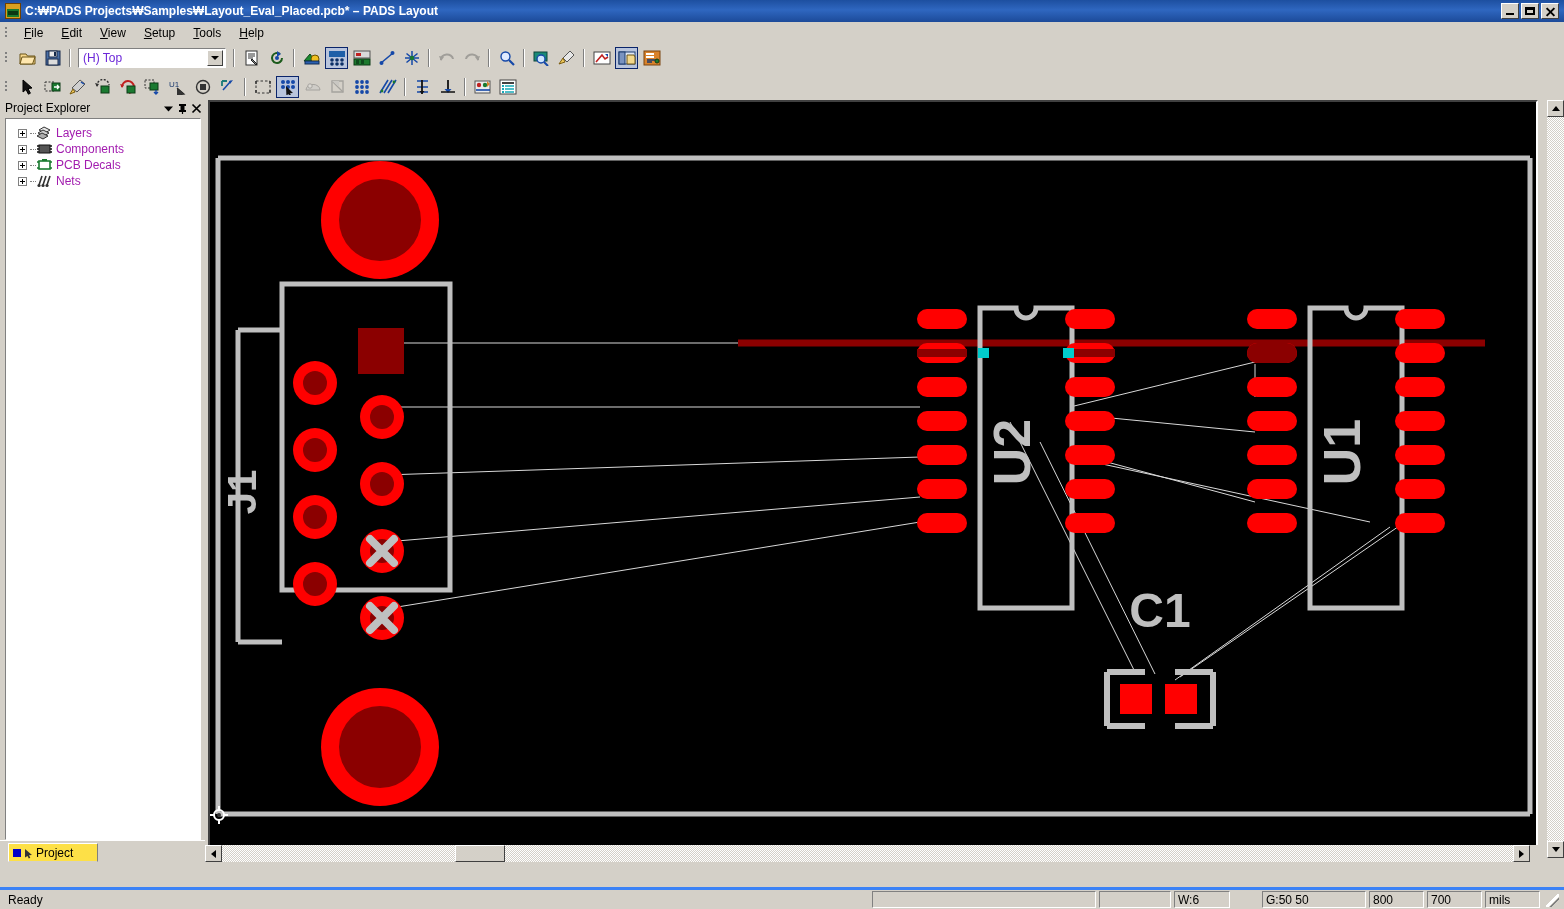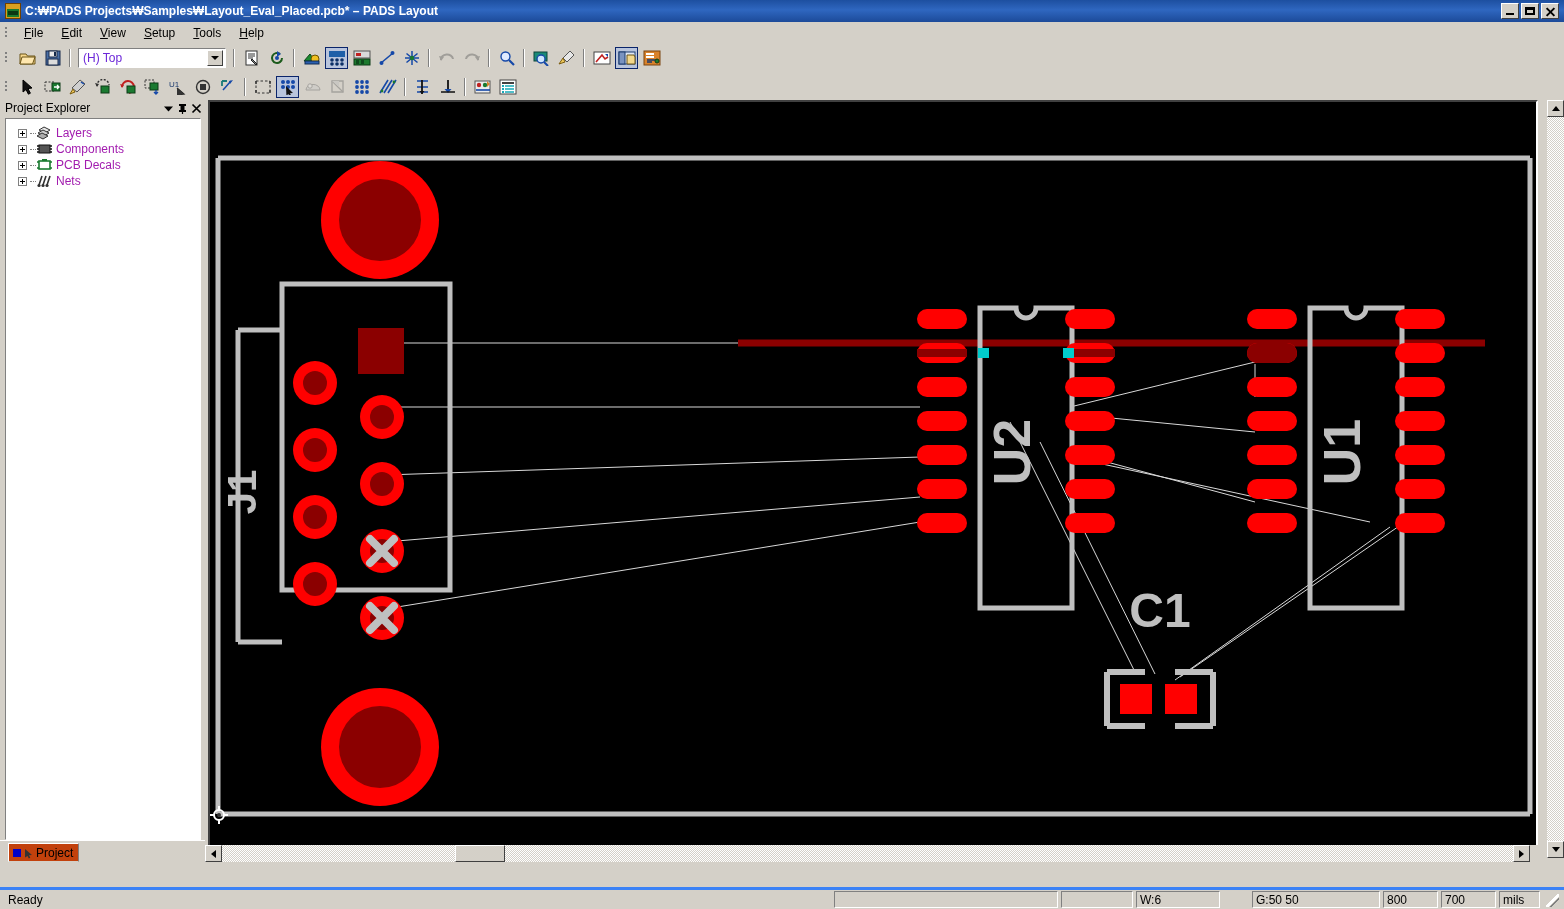--- a/index.html
+++ b/index.html
@@ -122,22 +122,22 @@
   .expander::before { content: ""; position: absolute; left: 1px; top: 3px; width: 5px; height: 1px; background: #000; }
   .expander::after { content: ""; position: absolute; left: 3px; top: 1px; width: 1px; height: 5px; background: #000; }
   .tree-dots { width: 6px; height: 1px; border-top: 1px dotted #808080; flex: none; }
   .tree-ico { width: 17px; height: 15px; margin: 0 3px 0 0; flex: none; }
   .tree-label { font-size: 12px; color: #a21caf; white-space: nowrap; }
   #exp-tabs {
     height: 22px; flex: none; display: flex; align-items: flex-end; padding-left: 8px;
     border-top: 1px solid #fff;
   }
   .exp-tab {
-    height: 19px; padding: 0 5px 0 4px; display: flex; align-items: center; gap: 3px;
-    background: #c2410c; border: 1px solid; border-color: #fff #808080 #d4d0c8 #fff;
+    height: 19px; padding: 0 24px 0 4px; display: flex; align-items: center; gap: 3px;
+    background: #fde047; border: 1px solid; border-color: #fff #808080 #d4d0c8 #fff;
     font-size: 12px; cursor: default;
   }
   .tab-sq { width: 8px; height: 8px; background: #0000c8; flex: none; }
   .tab-cursor { width: 9px; height: 10px; flex: none; }
 
   
   #canvas-wrap {
     position: absolute; left: 205px; top: 100px; width: 1359px; height: 762px;
     background: #d4d0c8;
   }
@@ -187,25 +187,25 @@
   #status-ready { padding-left: 6px; font-size: 12px; color: #000; white-space: nowrap; }
   #status-spacer { flex: 1; }
   .sb-panel {
     height: 17px; margin-left: 3px;
     border: 1px solid; border-color: #808080 #fff #fff #808080;
     display: flex; align-items: center; padding: 0 3px;
     font-size: 12px; color: #000; white-space: nowrap; background: #d4d0c8;
   }
   #sb-p1 { width: 224px; }
   #sb-p2 { width: 72px; }
-  #sb-p3 { width: 84px; }
-  #sb-p4 { width: 128px; margin-left: 32px; }
+  #sb-p3 { width: 56px; }
+  #sb-p4 { width: 104px; margin-left: 32px; }
   #sb-p5 { width: 55px; }
   #sb-p6 { width: 55px; }
-  #sb-p7 { width: 41px; }
+  #sb-p7 { width: 55px; }
   #sb-grip { width: 16px; height: 16px; margin-left: 4px; margin-right: 2px; position: relative; flex: none; }
   #sb-grip::before {
     content: ""; position: absolute; right: 1px; bottom: 1px; width: 13px; height: 13px;
     background:
       linear-gradient(135deg, transparent 45%, #fff 45%, #fff 58%, transparent 58%),
       linear-gradient(135deg, transparent 62%, #808080 62%, #808080 72%, transparent 72%);
   }
 </style>
 </head>
 <body>

